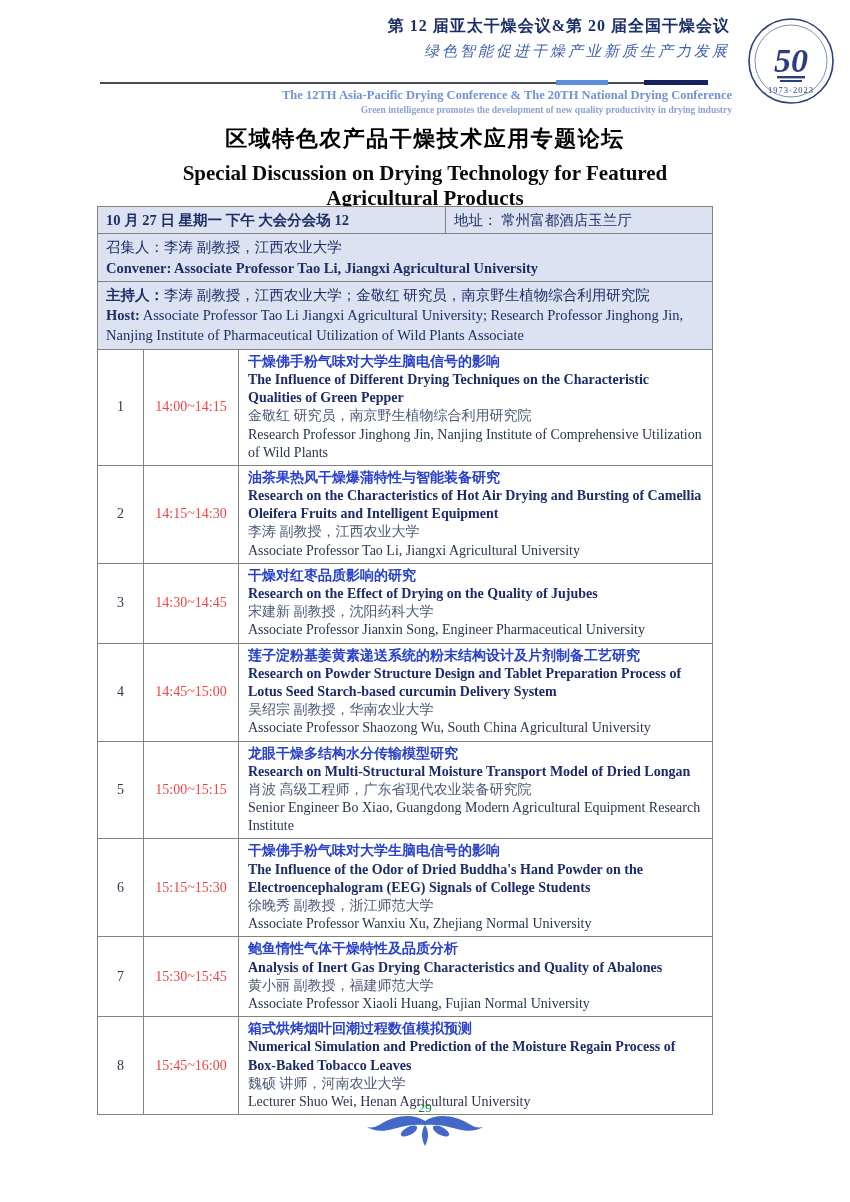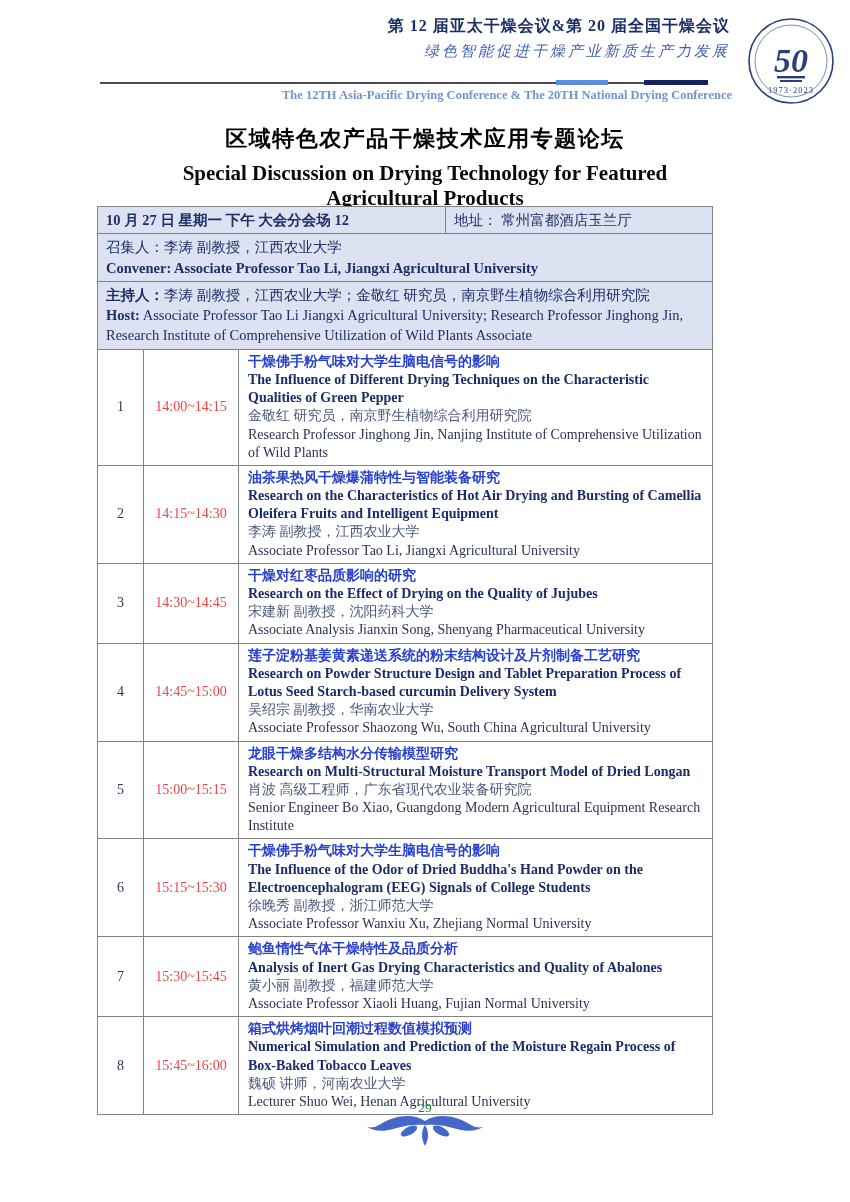--- a/index.html
+++ b/index.html
@@ -54,20 +54,21 @@
   <div class="hdr-text">
     <div class="hdr-cn-1">第 12 届亚太干燥会议&amp;第 20 届全国干燥会议</div>
     <div class="hdr-cn-2">绿色智能促进干燥产业新质生产力发展</div>
   </div>
   <div class="hdr-rule">
     <div class="seg-blue"></div>
     <div class="seg-navy"></div>
   </div>
   <div class="hdr-en">
     <div class="hdr-en-1">The 12TH Asia-Pacific Drying Conference &amp; The 20TH National Drying Conference</div>
+    <div class="hdr-en-2">Green intelligence promotes the development of new quality productivity in drying industry</div>
   </div>
 
   <div class="logo-wrap">
     <svg width="90" height="94" viewBox="0 0 90 94">
       <circle cx="45" cy="47" r="42" fill="#ffffff" stroke="#2a3f7e" stroke-width="1.6"></circle>
       <circle cx="45" cy="47" r="36" fill="none" stroke="#2a3f7e" stroke-width="0.6"></circle>
       <text x="45" y="58" text-anchor="middle" font-family="Liberation Serif, serif" font-style="italic" font-weight="bold" font-size="34" fill="#2a3f7e">50</text>
       <rect x="31" y="62" width="28" height="2.4" fill="#2a3f7e"></rect>
       <rect x="34" y="66" width="22" height="2" fill="#2a3f7e"></rect>
       <text x="45" y="79" text-anchor="middle" font-family="Liberation Serif, serif" font-size="8.5" letter-spacing="1" fill="#2a3f7e">1973·2023</text>
@@ -89,21 +90,21 @@
       </tr>
       <tr>
         <td colspan="2">
           <div>召集人：李涛 副教授，江西农业大学</div>
           <div class="bold">Convener: Associate Professor Tao Li, Jiangxi Agricultural University</div>
         </td>
       </tr>
       <tr>
         <td colspan="2">
           <div><span class="bold">主持人：</span><span>李涛 副教授，江西农业大学；金敬红 研究员，南京野生植物综合利用研究院</span></div>
-          <div><span class="bold">Host:</span><span> Associate Professor Tao Li Jiangxi Agricultural University; Research Professor Jinghong Jin, Research Institute of Comprehensive Utilization of Wild Plants Associate</span></div>
+          <div><span class="bold">Host:</span><span> Associate Professor Tao Li Jiangxi Agricultural University; Research Professor Jinghong Jin, Nanjing Institute of Pharmaceutical Utilization of Wild Plants Associate</span></div>
         </td>
       </tr>
     </tbody>
       </table>
 
     <table class="main-table">
       <tbody id="sessions-body">
   <tr>
     <td class="c-no">1</td>
     <td class="c-time">14:00~14:15</td>
@@ -126,21 +127,21 @@
     </td>
   </tr>
 
   <tr>
     <td class="c-no">3</td>
     <td class="c-time">14:30~14:45</td>
     <td class="c-body">
       <div class="t-cn">干燥对红枣品质影响的研究</div>
       <div class="t-en">Research on the Effect of Drying on the Quality of Jujubes</div>
       <div class="s-cn">宋建新  副教授，沈阳药科大学</div>
-      <div class="s-en">Associate Analysis Jianxin Song, Shenyang Pharmaceutical University</div>
+      <div class="s-en">Associate Professor Jianxin Song, Engineer Pharmaceutical University</div>
     </td>
   </tr>
 
   <tr>
     <td class="c-no">4</td>
     <td class="c-time">14:45~15:00</td>
     <td class="c-body">
       <div class="t-cn">莲子淀粉基姜黄素递送系统的粉末结构设计及片剂制备工艺研究</div>
       <div class="t-en">Research on Powder Structure Design and Tablet Preparation Process of Lotus Seed Starch-based curcumin Delivery System</div>
       <div class="s-cn">吴绍宗  副教授，华南农业大学</div>

